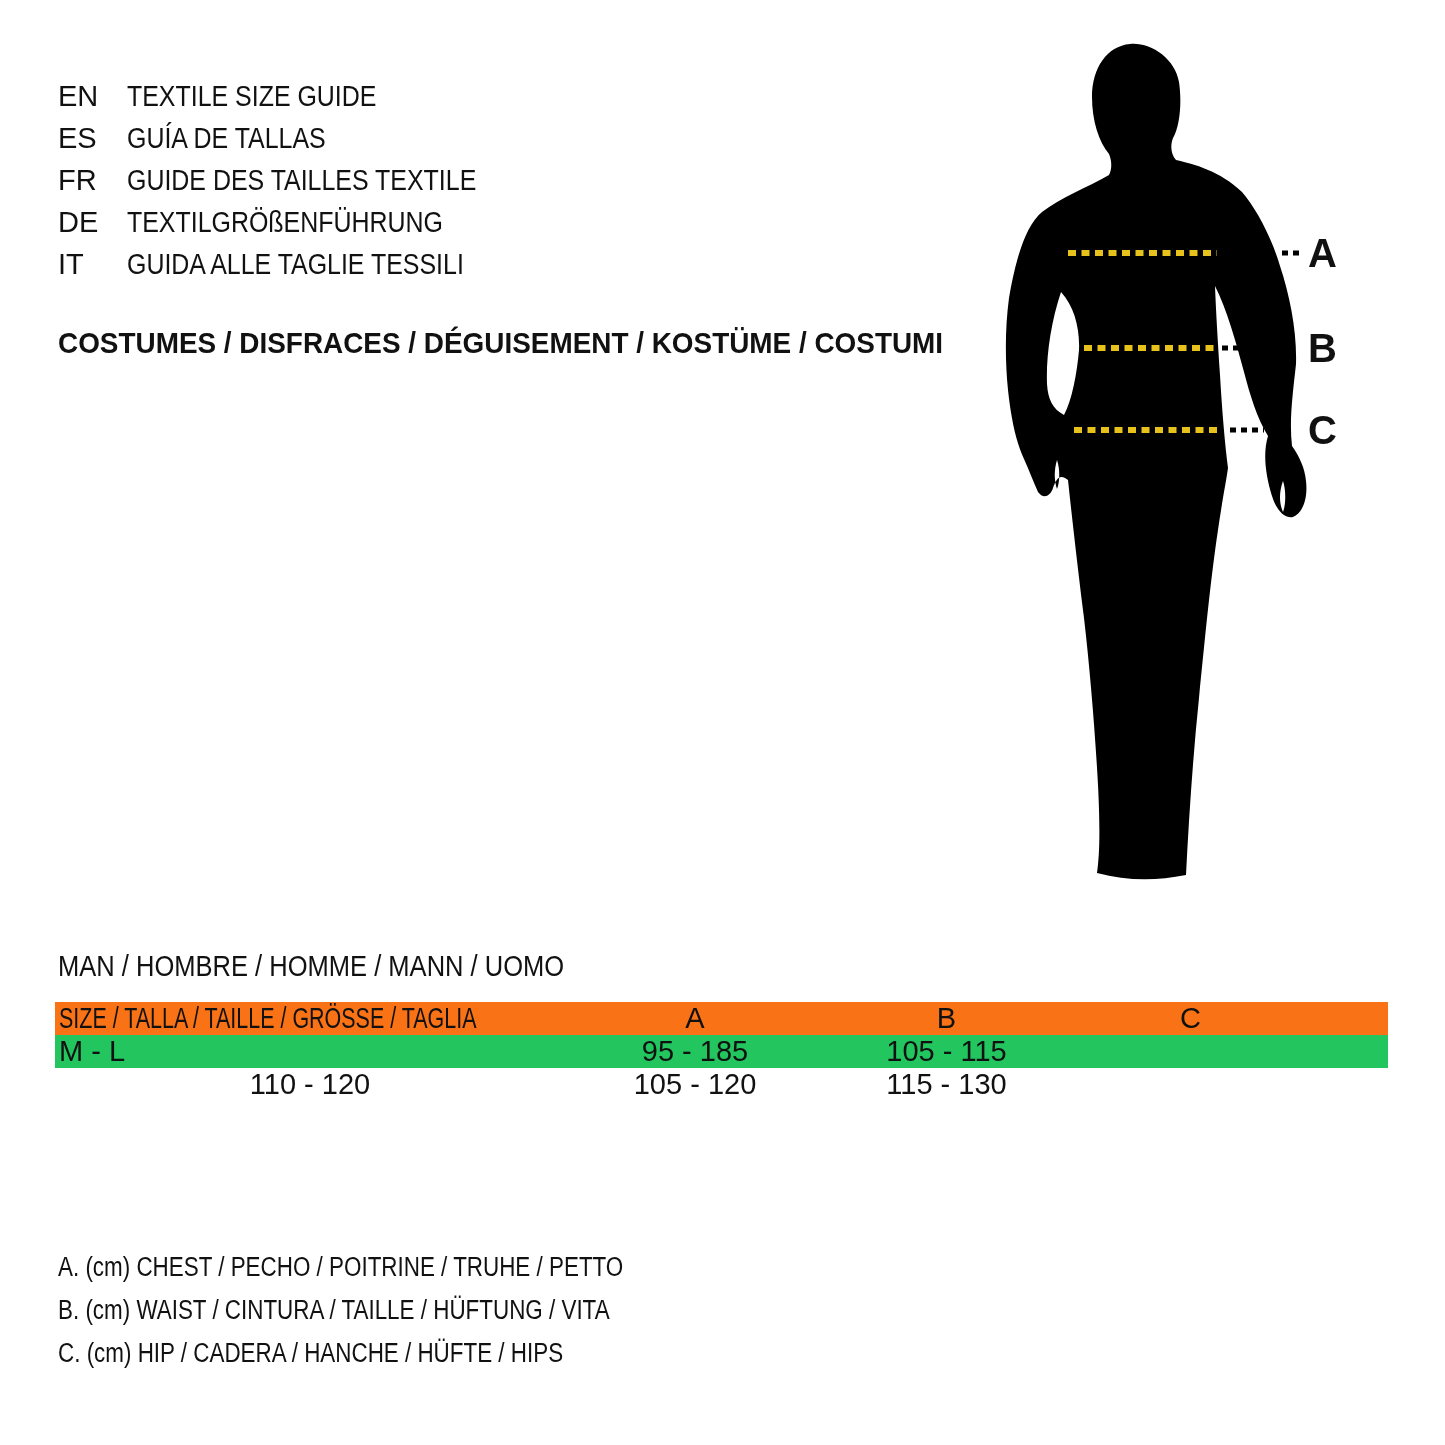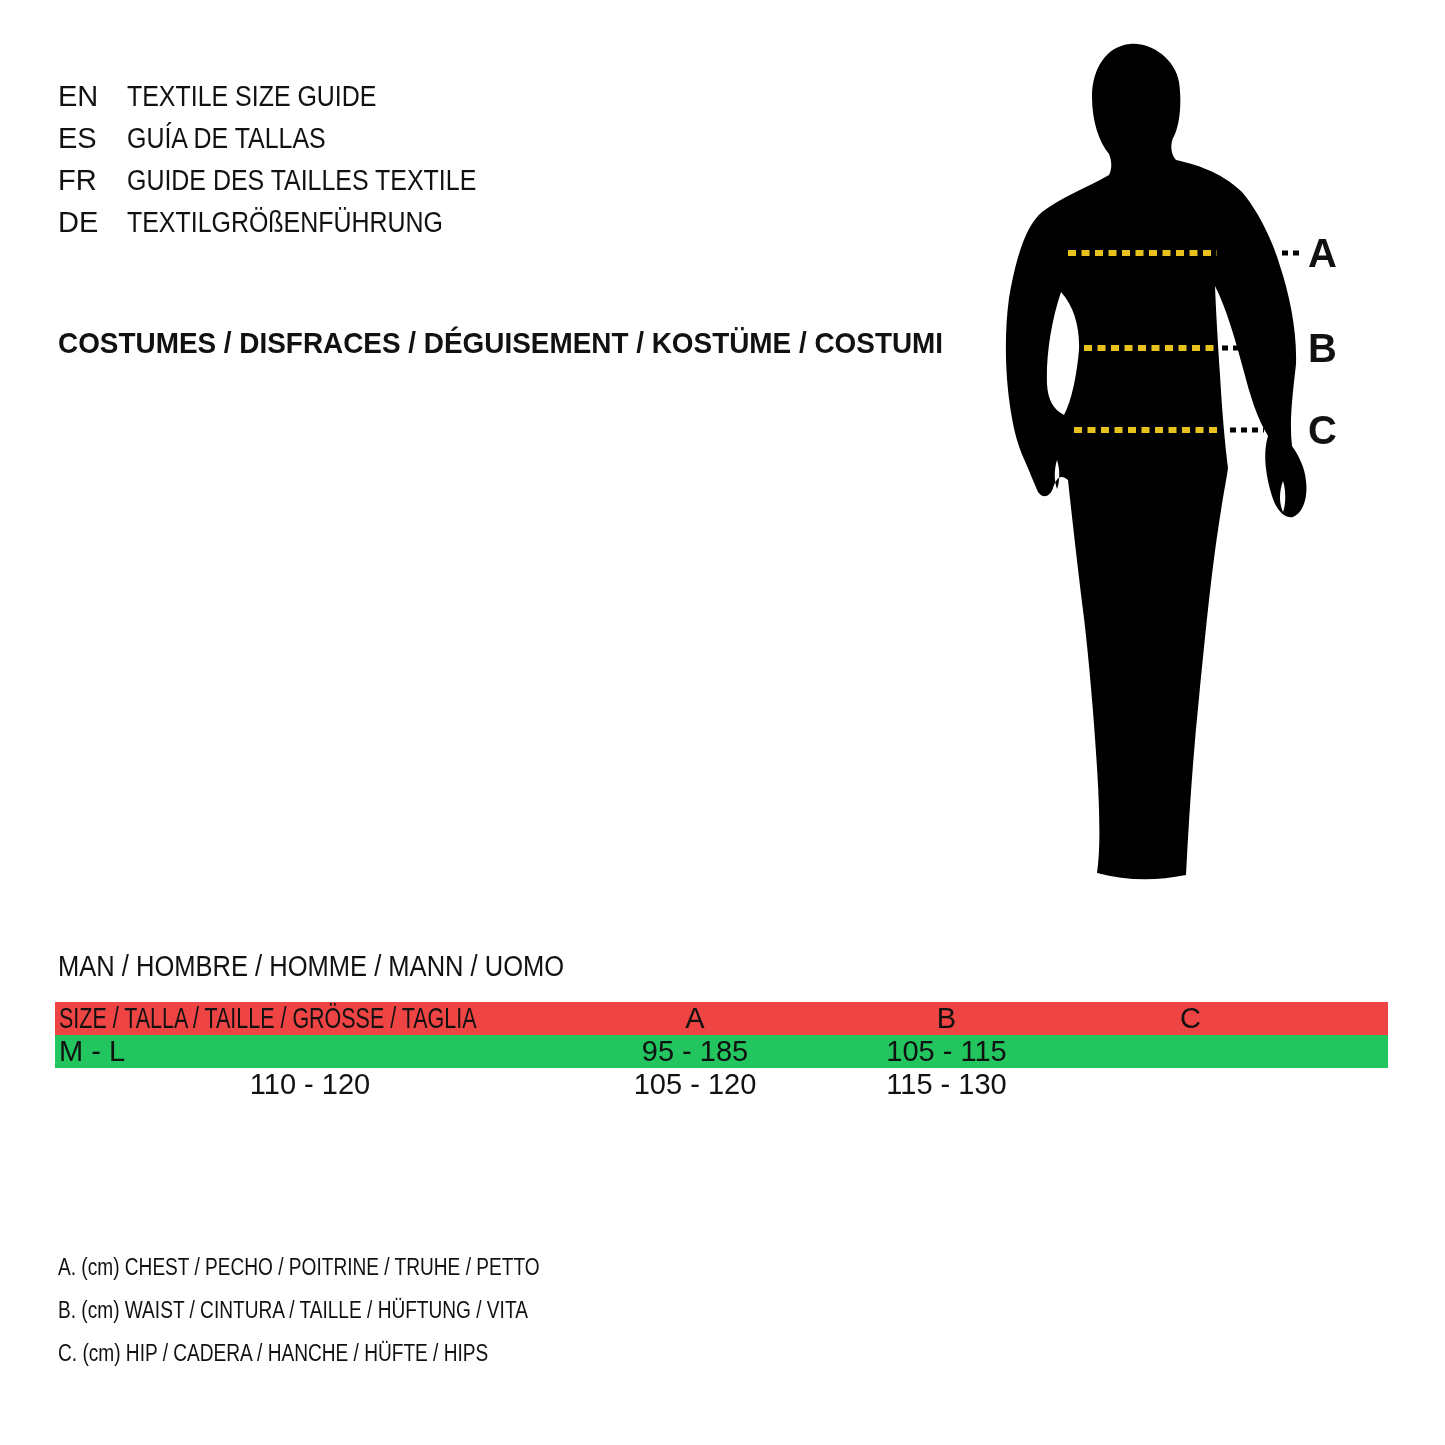--- a/index.html
+++ b/index.html
@@ -28,28 +28,28 @@
     line-height:42px;text-align:left;
   }
   .marker-a{top:192px;}
   .marker-b{top:287px;}
   .marker-c{top:369px;}
   
   .gender{position:absolute;left:58px;top:951px;font-size:29px;line-height:30px;}
   
   .table{position:absolute;left:55px;top:1002px;width:1333px;}
   .trow{display:grid;grid-template-columns:510px 260px 243px 245px 75px;height:33px;}
-  .trow.thead{background:#ef4444;}
+  .trow.thead{background:#f97316;}
   .trow.alt{background:#22c55e;}
   .tcell{font-size:29px;line-height:33px;overflow:visible;}
   .tcell.first{padding-left:4px;text-align:left;}
   .tcell.num{text-align:center;}
   
   .notes{position:absolute;left:58px;top:1246px;}
-  .note-row{height:43px;line-height:43px;font-size:23px;}
+  .note-row{height:43px;line-height:43px;font-size:27px;}
 </style>
 </head>
 <body>
 
 <div class="canvas">
 
   <div class="langs">
     <div class="lang-row">
       <span class="lang-code">EN</span>
       <span class="cx86">TEXTILE SIZE GUIDE</span>
@@ -58,20 +58,24 @@
       <span class="lang-code">ES</span>
       <span class="cx86">GUÍA DE TALLAS</span>
     </div>
     <div class="lang-row">
       <span class="lang-code">FR</span>
       <span class="cx86">GUIDE DES TAILLES TEXTILE</span>
     </div>
     <div class="lang-row">
       <span class="lang-code">DE</span>
       <span class="cx86">TEXTILGRÖßENFÜHRUNG</span>
+    </div>
+    <div class="lang-row">
+      <span class="lang-code">IT</span>
+      <span class="cx86">GUIDA ALLE TAGLIE TESSILI</span>
     </div>
   </div>
 
   <h1 class="category">COSTUMES / DISFRACES / DÉGUISEMENT / KOSTÜME / COSTUMI</h1>
 
   <div class="figure">
     <svg width="440" height="850" viewBox="0 0 440 850" aria-hidden="true">
       <path fill="#000000" fill-rule="evenodd" d="M 150 4
                C 127 6 112 28 112 57
                C 112 81 119 102 129 114

